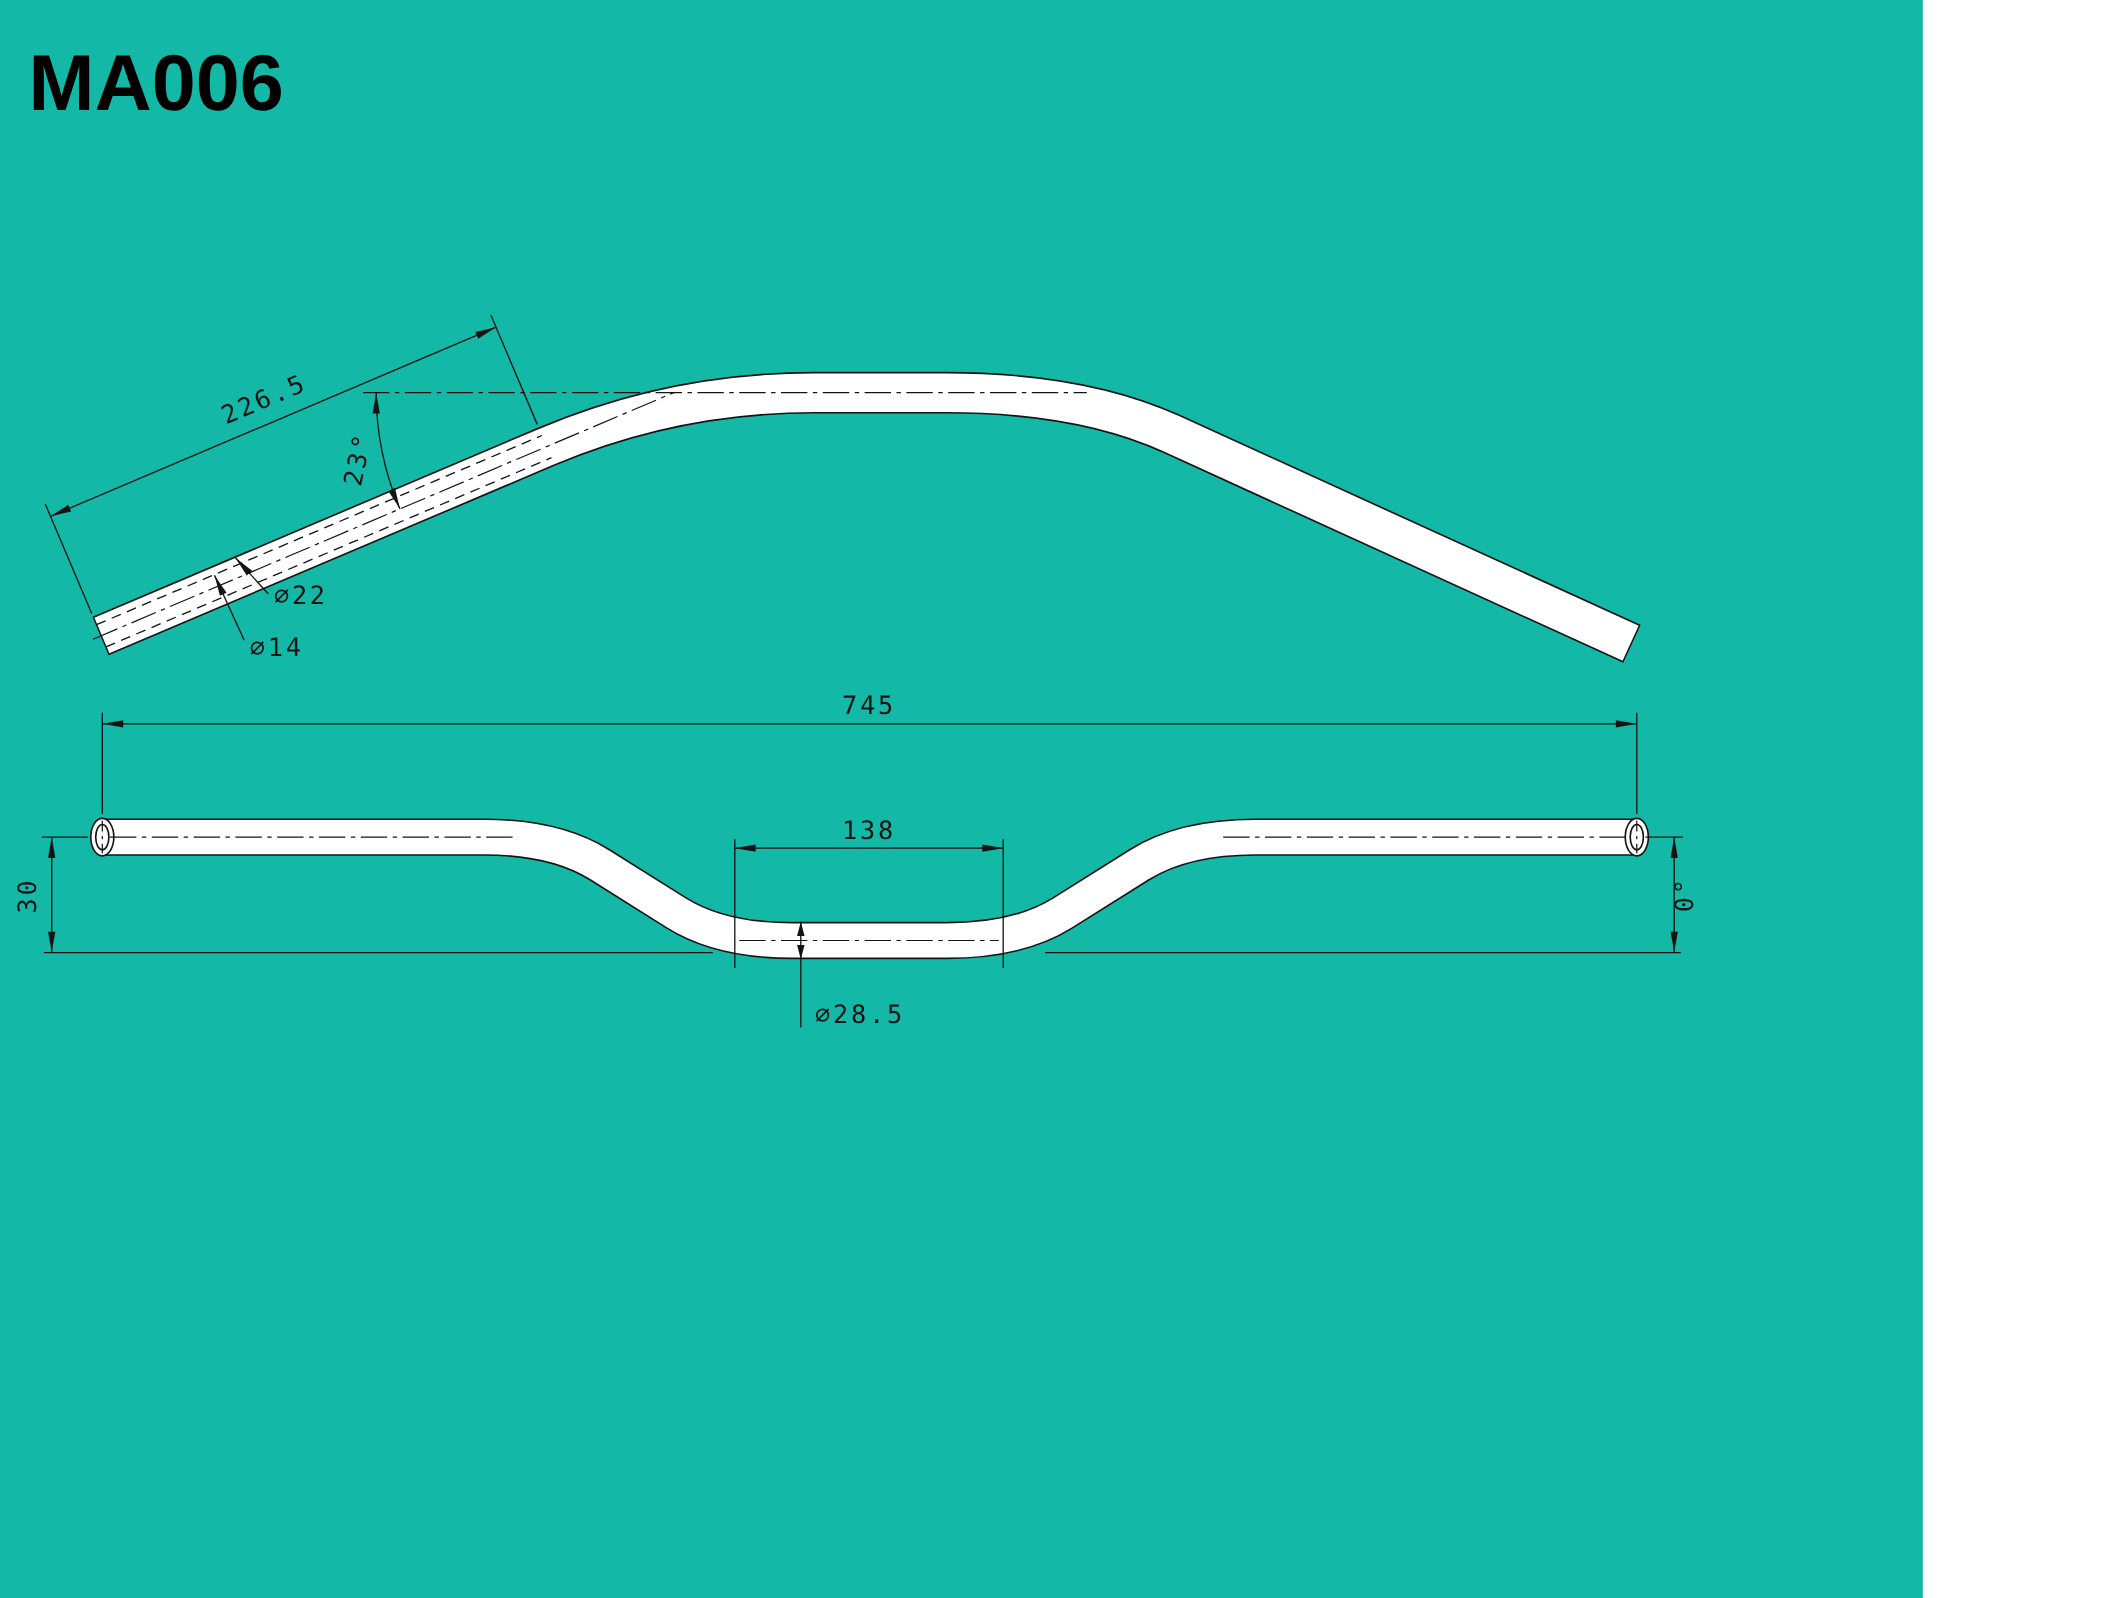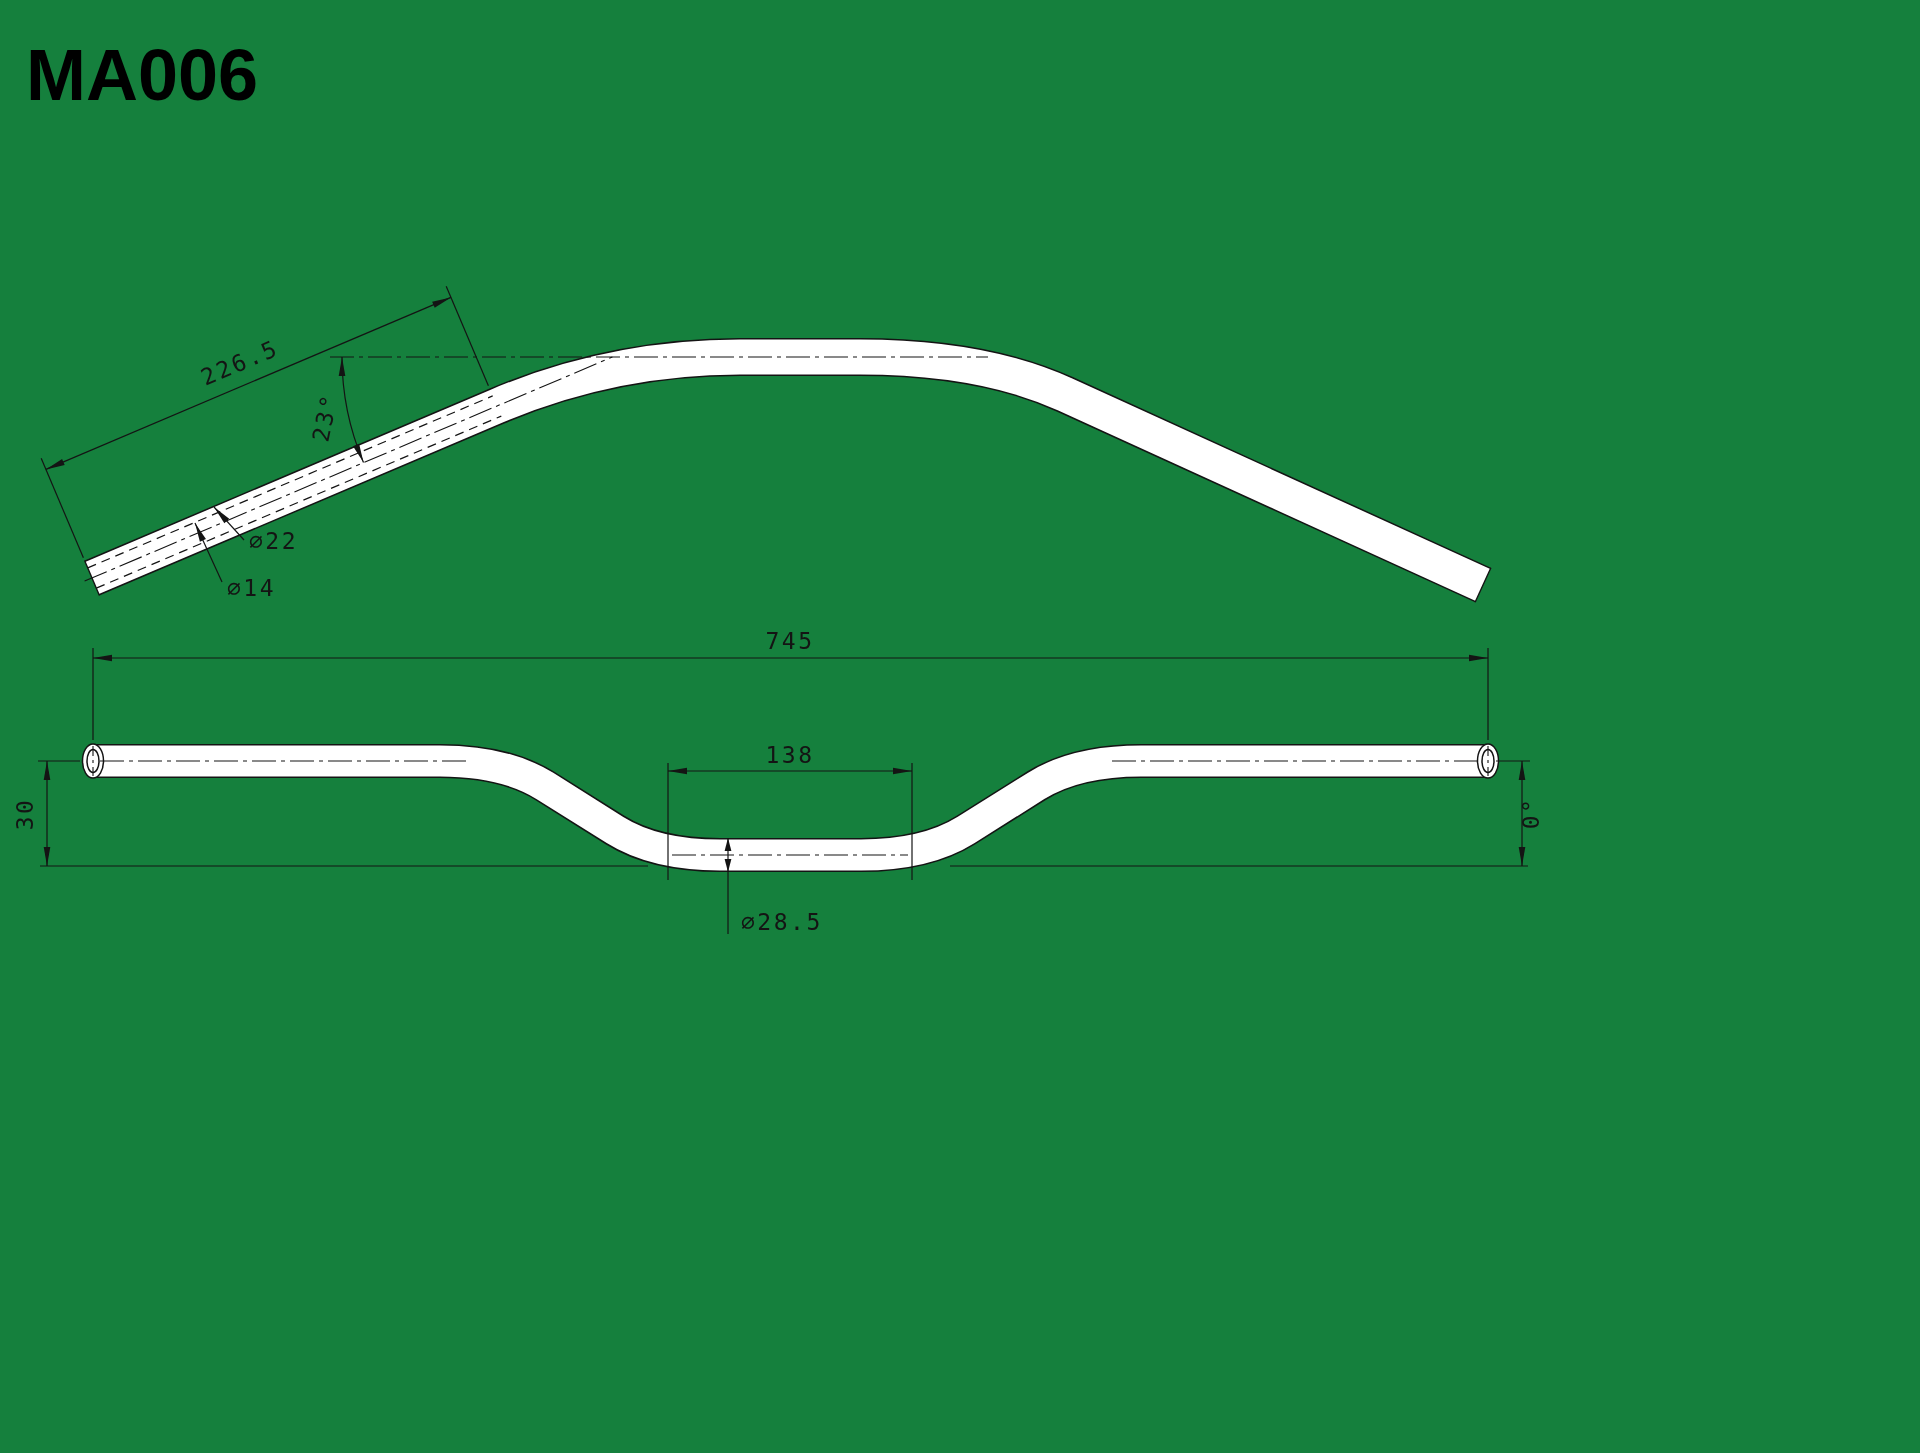--- a/index.html
+++ b/index.html
@@ -1,16 +1,16 @@
 <!DOCTYPE html>
 <html><head>
 <meta charset="utf-8">
 <style>
   html, body { margin:0; padding:0; background:#ffffff; }
-  .stage { position:relative; width:1920px; height:1453px; background:#15803d; overflow:hidden; }
+  .stage { position:relative; width:1748px; height:1453px; background:#14b8a6; overflow:hidden; }
 
   
   .tube-black  { stroke:#141414; fill:none; stroke-width:38; stroke-linejoin:round; stroke-linecap:butt; }
   .tube-white  { stroke:#ffffff; fill:none; stroke-width:35; stroke-linejoin:round; stroke-linecap:butt; }
   .ftube-black { stroke:#141414; fill:none; stroke-width:34; stroke-linejoin:round; stroke-linecap:butt; }
   .ftube-white { stroke:#ffffff; fill:none; stroke-width:31; stroke-linejoin:round; stroke-linecap:butt; }
 
   .thin { stroke:#141414; stroke-width:1.4; fill:none; }
   .dim  { stroke:#141414; stroke-width:1.2; fill:none; }
   .cl   { stroke:#141414; stroke-width:1.1; fill:none; stroke-dasharray:24 5 4 5; }

